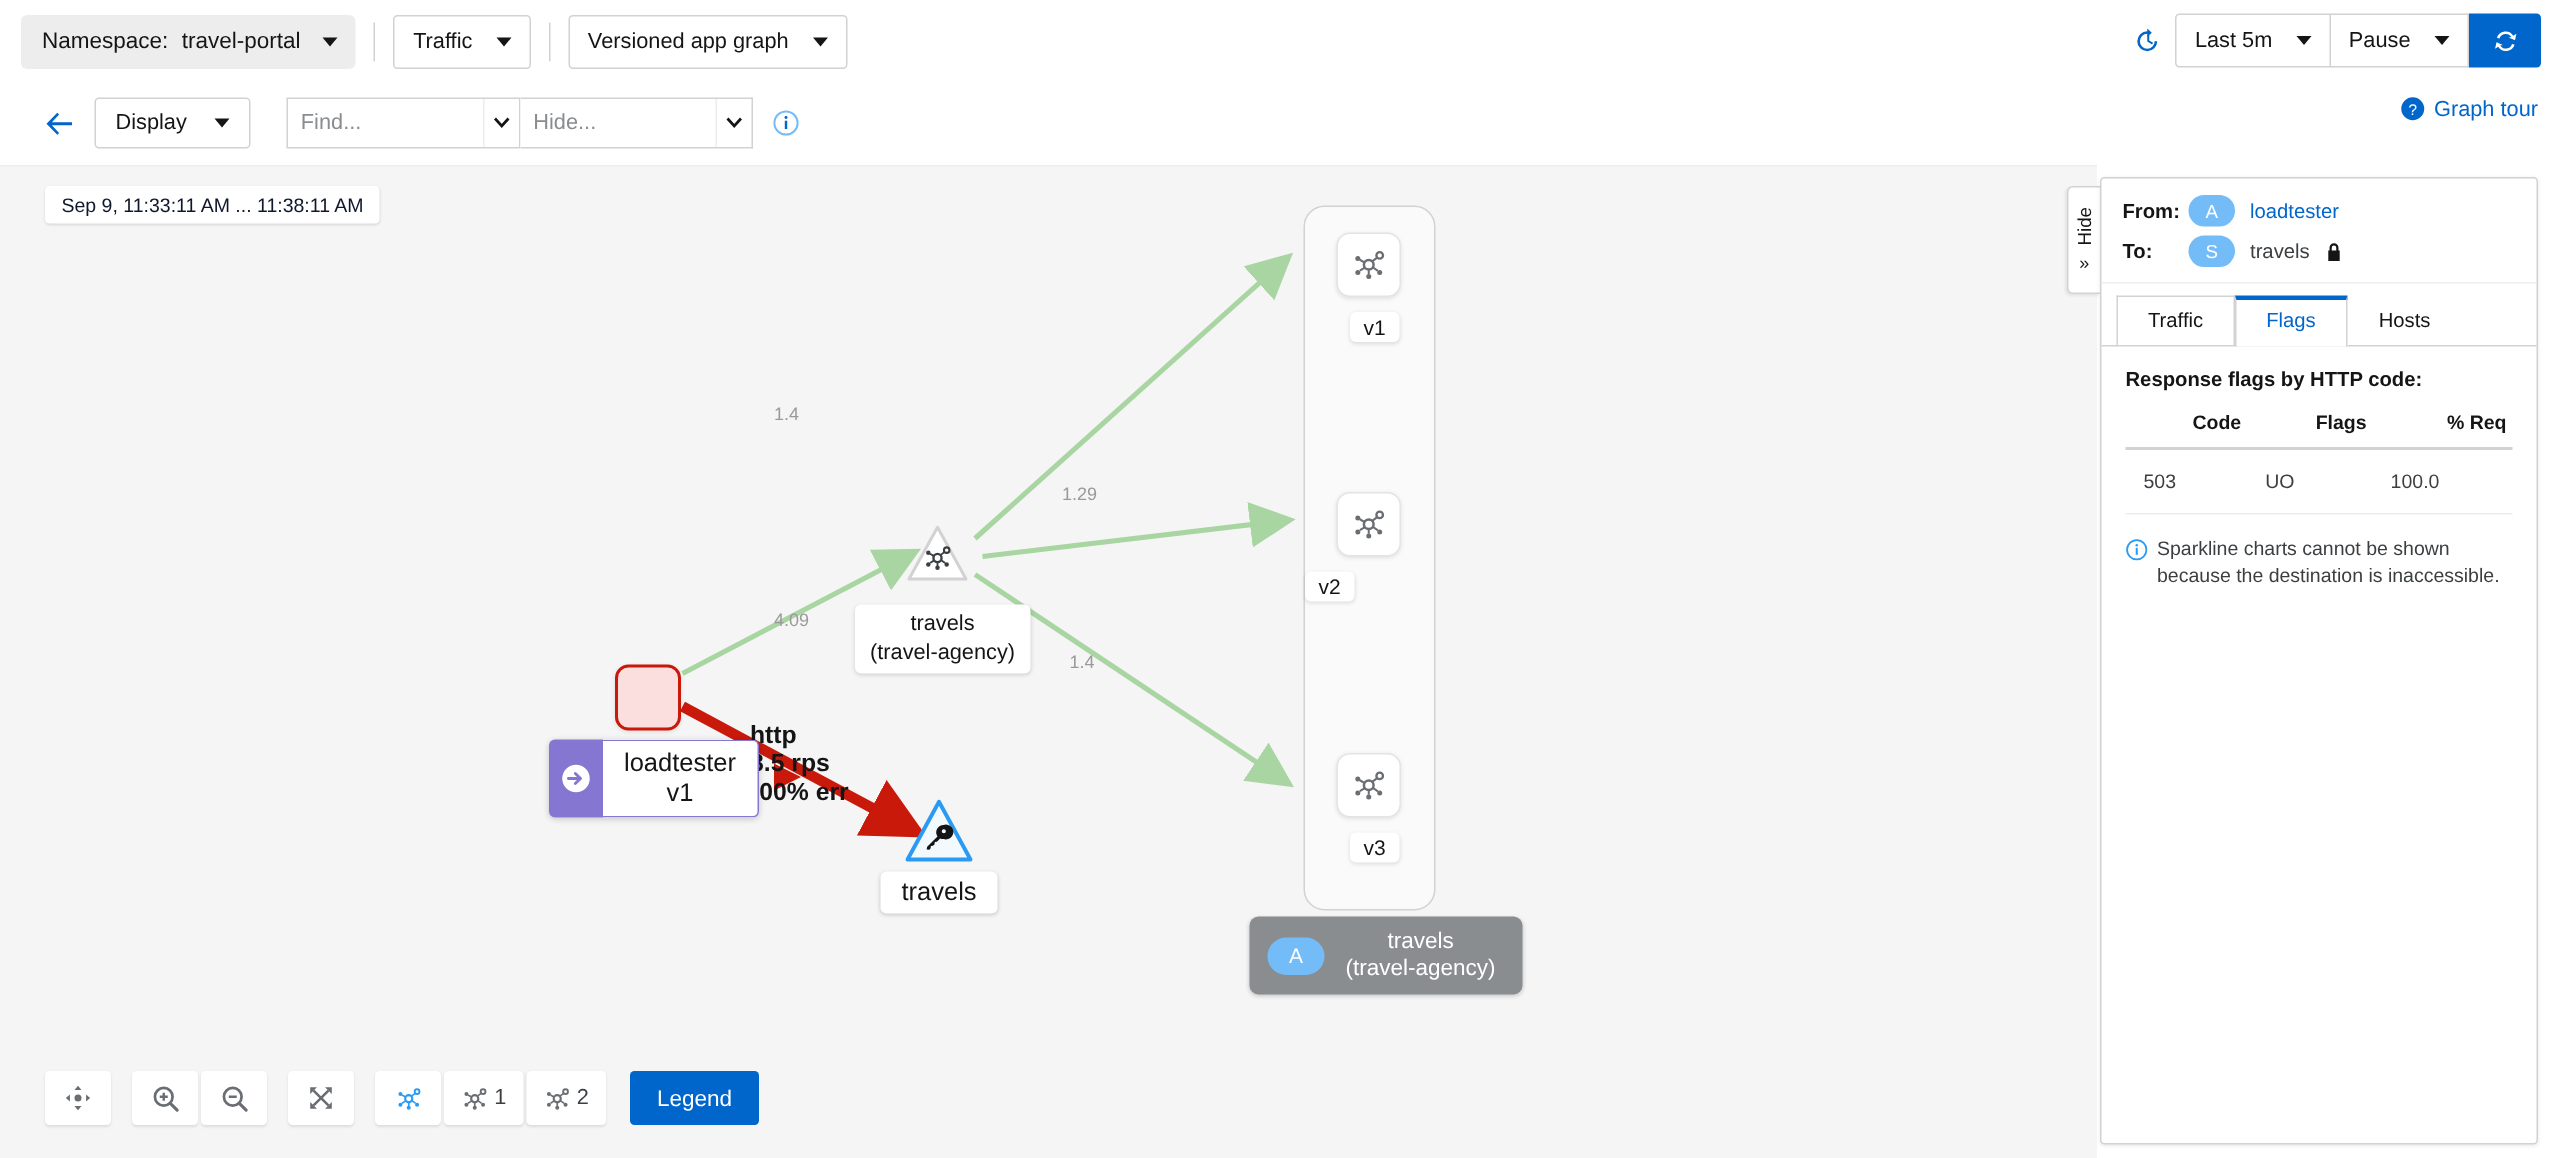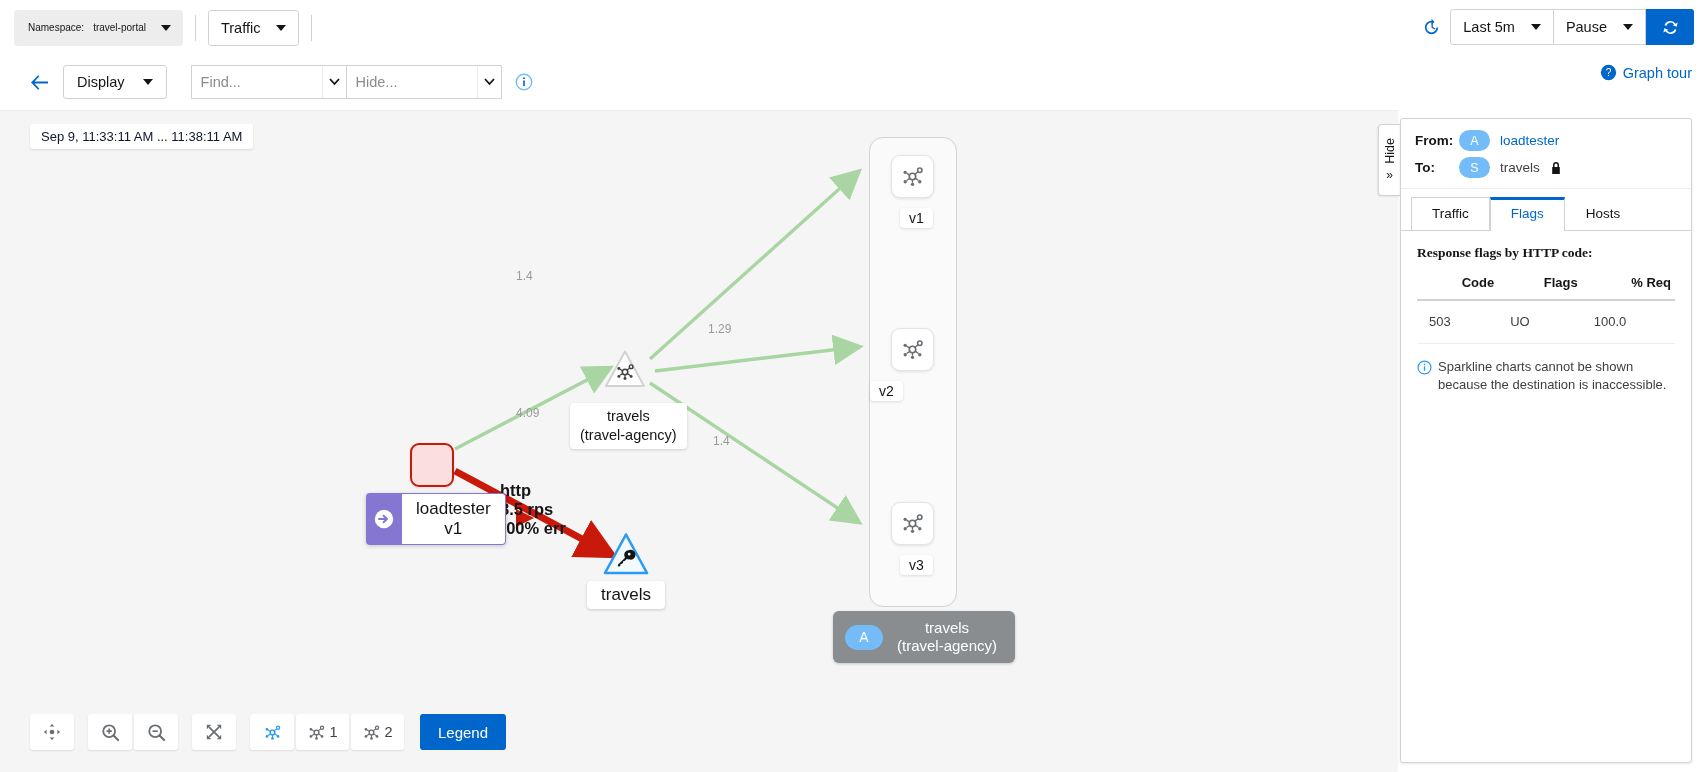--- a/index.html
+++ b/index.html
@@ -15,21 +15,21 @@
 
   
   .toolbar {
     position: absolute; left:0; top:0; width:1708px; height:55px;
     background:#fff; display:flex; align-items:center; padding-left:14px;
   }
   .ns-pill {
     display:flex; align-items:center; gap:9px;
     background:#ededed; border-radius:4px;
     height:36px; padding:0 12px 0 14px;
-    font-size:10px; color:#151515;
+    font-size:15px; color:#151515;
   }
   .ns-label { color:#151515; }
   .ns-value { color:#151515; }
   .caret {
     width:0;height:0;border-left:5px solid transparent;border-right:5px solid transparent;
     border-top:6px solid #151515; margin-left:6px;
   }
   .tb-sep { width:1px; height:26px; background:#d2d2d2; margin:0 12px; }
   .tb-select {
     height:36px; border:1px solid #d2d2d2; background:#fff; border-radius:3px;
@@ -207,21 +207,21 @@
     padding:8px 20px 9px 20px; font-size:13.5px; color:#151515; cursor:pointer;
     border:1px solid transparent; border-bottom:0; background:transparent;
   }
   .sp-tab.inactive { border-color:#d2d2d2; background:#fff; }
   .sp-tab.active {
     color:#06c; border-top:3px solid #06c; background:#fff;
     border-left:1px solid #d2d2d2; border-right:1px solid #d2d2d2;
     margin-bottom:-1px; padding-top:6px;
   }
   .sp-body { padding:14px 16px 0 16px; }
-  .sp-section-title { font-size:13.5px; font-weight:bold; color:#151515; margin-bottom:8px;font-family:Liberation Serif, serif; }
+  .sp-section-title { font-size:13.5px; font-weight:bold; color:#151515; margin-bottom:8px; }
   table.flags { width:100%; border-collapse:collapse; font-size:13px; }
   table.flags th {
     text-align:right; font-weight:bold; color:#151515; padding:6px 4px 9px 12px;
     border-bottom:2px solid #d2d2d2; font-size:13px;
   }
   table.flags td { padding:13px 4px 14px 12px; color:#3c3f42; border-bottom:1px solid #ededed; }
   .sp-note {
     display:flex; gap:6px; padding:14px 16px 0 16px; font-size:13px; color:#3c3f42;
     line-height:18px;
   }
@@ -236,20 +236,24 @@
       <span class="ns-label">Namespace:</span>
       <span class="ns-value">travel-portal</span>
       <span class="caret"></span>
     </div>
     <div class="tb-sep"></div>
     <div class="tb-select">
       <span>Traffic</span>
       <span class="caret"></span>
     </div>
     <div class="tb-sep"></div>
+    <div class="tb-select">
+      <span>Versioned app graph</span>
+      <span class="caret"></span>
+    </div>
 
     <div class="tb-right">
       <span class="history-icon">
         <svg width="19" height="19" viewBox="0 0 20 20">
           <path d="M10 3a7 7 0 107 7h-1.8A5.2 5.2 0 1110 4.8V7l3.2-3L10 1z" fill="#06c"></path>
           <path d="M10 5.6v4.6l3.4 2 .7-1.2-2.7-1.6V5.6z" fill="#06c"></path>
         </svg>
       </span>
       <div class="tb-select joinl">
         <span>Last 5m</span>

